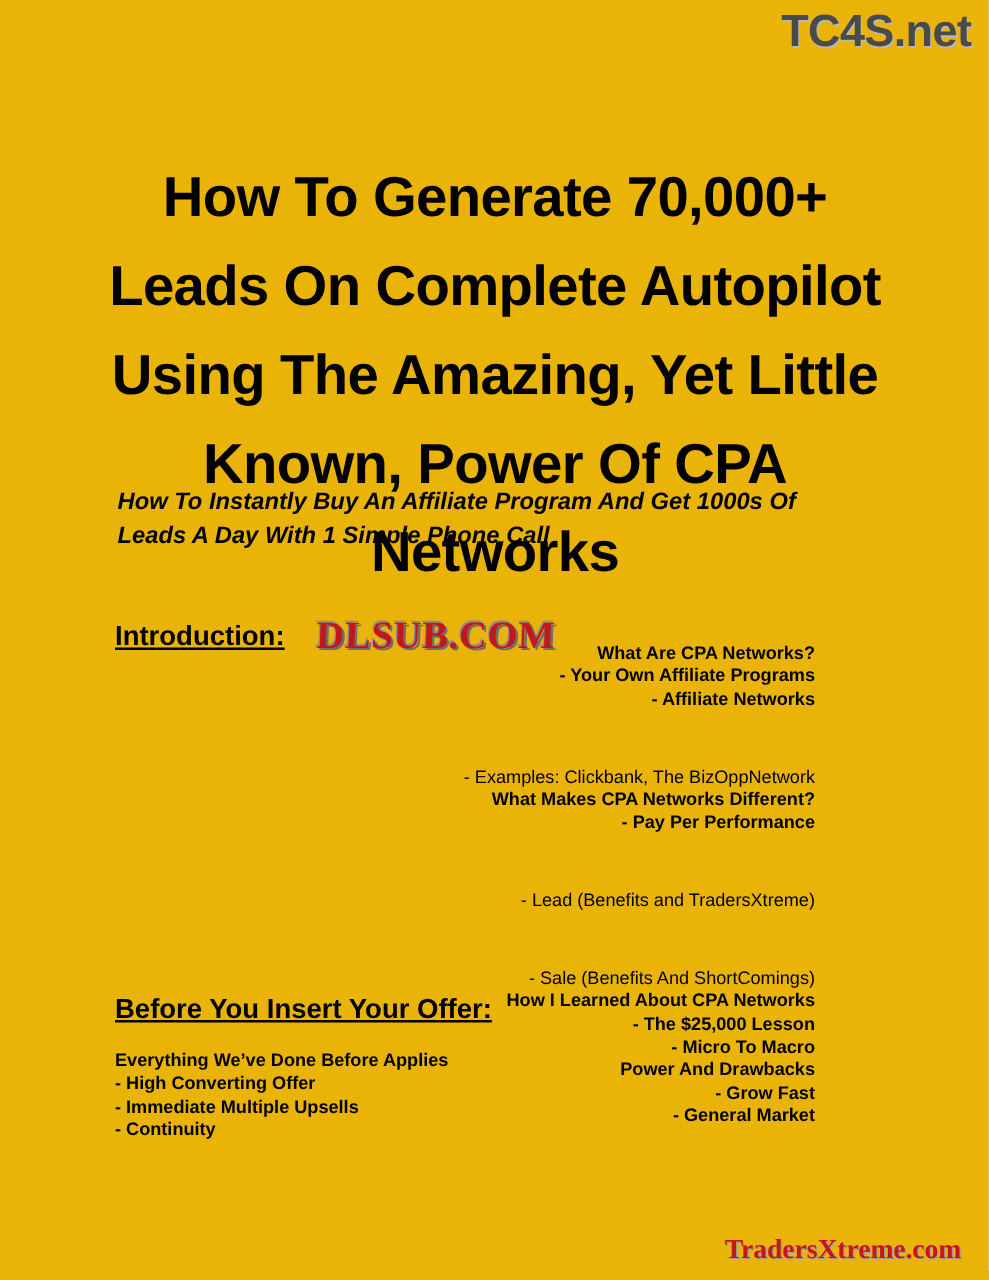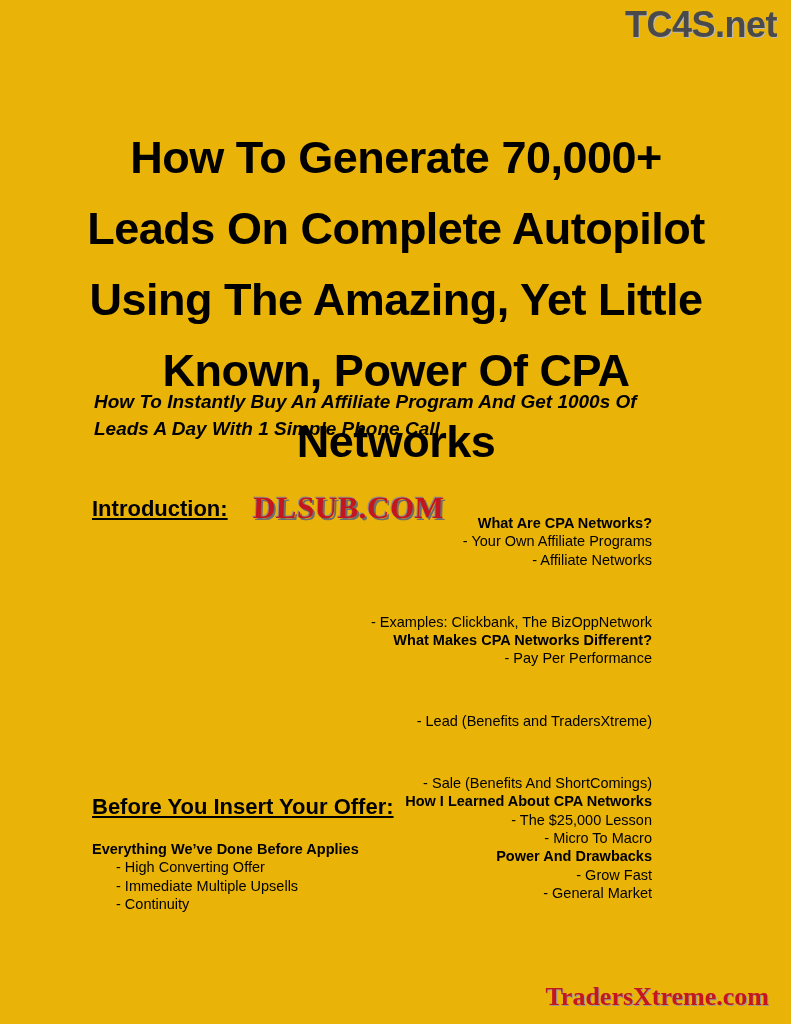--- a/index.html
+++ b/index.html
@@ -85,22 +85,21 @@
     line-height: 18.3px;
   }
 
   #intro-outline { top: 514px; width: 560px; text-align: right; }
   #before-outline { top: 840px; width: 560px; }
 
   .outline .l-head {
     font-weight: bold;
   }
   .outline .l-1 {
-    font-weight: normal;
-    margin-left: 24px;
+    font-weight: bold;
   }
   .outline .l-2 {
     font-weight: normal;
     padding-left: 58px;
     margin-top: 44px;
   }
 
   
   .stamp {
     position: absolute;
@@ -117,21 +116,21 @@
     transform: skewX(-2deg);
   }
 
   
   .bottom-watermark {
     position: absolute;
     bottom: 12px;
     right: 22px;
     font-family: "Liberation Serif", serif;
     font-weight: bold;
-    font-size: 26px;
+    font-size: 22px;
     color: #c4161c;
     text-shadow: 1px 1px 0 #9a9a9a;
     margin-left: 20px;
   }
 </style>
 </head>
 <body>
 
 <div class="page">
 

